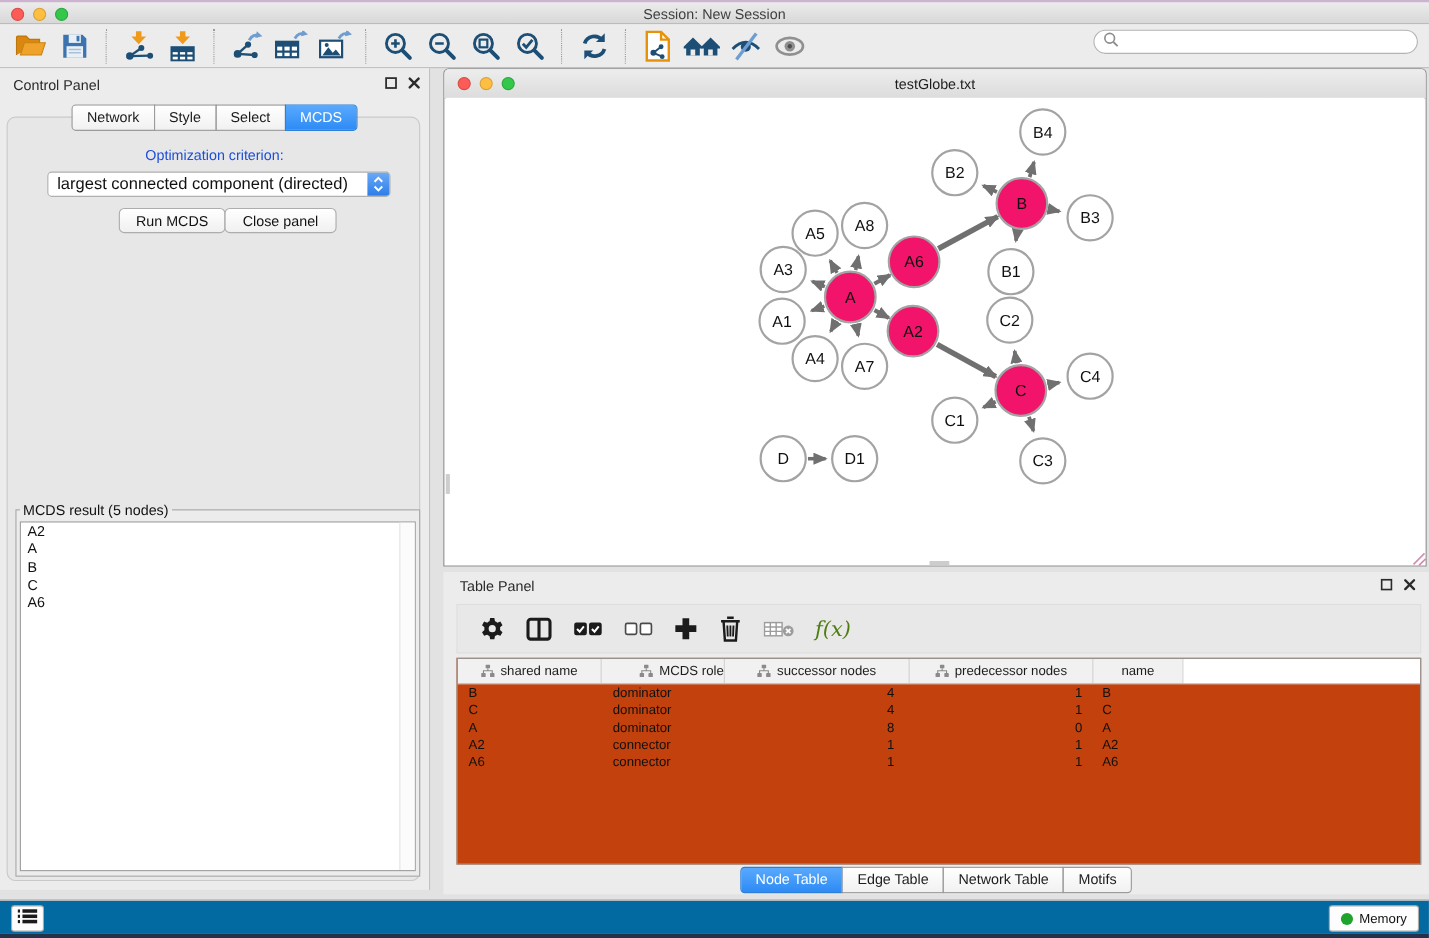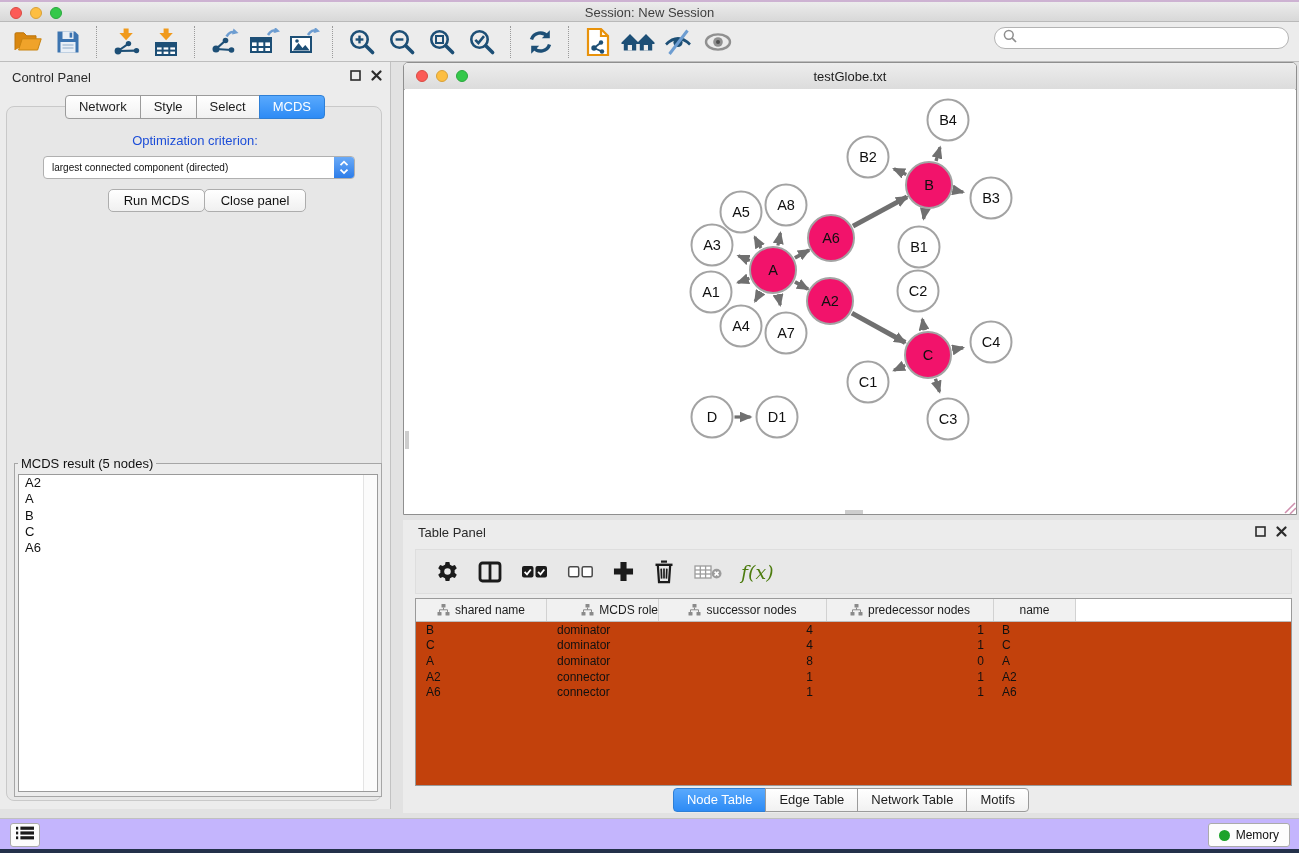--- a/index.html
+++ b/index.html
@@ -41,21 +41,21 @@
     background:#e7e7e7;border:1px solid #c9c9c9;border-radius:8px;}
   .seg-tabs{position:absolute;top:33px;left:0;right:0;display:flex;justify-content:center;z-index:2;}
   .seg{border:1px solid #9b9b9b;background:linear-gradient(#ffffff,#f1f1f1);
     font-size:13px;color:#1c1c1c;padding:3px 13px 4px;margin-left:-1px;cursor:default;white-space:nowrap;}
   .seg:first-child{border-radius:4px 0 0 4px;margin-left:0;}
   .seg:last-child{border-radius:0 4px 4px 0;}
   .seg.active{background:linear-gradient(#59a9fd,#2d8bf5);border-color:#2e7fd6;color:#fff;}
   #opt-label{position:absolute;left:0;right:0;top:71px;text-align:center;font-size:13px;color:#1d4ed8;}
   #dropdown{position:absolute;left:43px;top:94px;width:312px;height:23px;background:#fff;
     border:1px solid #b0b0b0;border-radius:4px;box-sizing:border-box;display:flex;align-items:center;}
-  #dropdown .dd-text{flex:1;font-size:10px;padding-left:8px;color:#111;white-space:nowrap;overflow:hidden;}
+  #dropdown .dd-text{flex:1;font-size:15px;padding-left:8px;color:#111;white-space:nowrap;overflow:hidden;}
   #dropdown .dd-stepper{width:20px;height:21px;border-radius:0 3px 3px 0;
     background:linear-gradient(#6aaaf7,#2d7de9);display:flex;align-items:center;justify-content:center;}
   .cp-btn{position:absolute;top:127px;height:23px;background:linear-gradient(#ffffff,#f0f0f0);
     border:1px solid #adadad;border-radius:5px;font-size:13px;color:#111;
     font-family:"Liberation Sans",sans-serif;cursor:default;}
   #run-btn{left:108px;width:97px;}
   #closepanel-btn{left:204px;width:102px;}
   #mcds-fieldset{position:absolute;left:14px;width:368px;top:394px;height:341px;
     border:1px solid #a6a6a6;margin:0;padding:1px;box-sizing:border-box;background:#ececec;}
   #mcds-fieldset legend{font-size:13px;color:#111;padding:0 3px;margin-left:2px;}
@@ -83,21 +83,21 @@
     border:1px solid #9a9a9a;box-sizing:border-box;overflow:hidden;}
   #thead{display:flex;height:22px;border-bottom:1px solid #bdbdbd;background:#f1f1f1;}
   .th{display:flex;align-items:center;justify-content:center;gap:5px;font-size:12px;color:#1c1c1c;
     border-right:1px solid #d2d2d2;box-sizing:border-box;height:22px;}
   .th-fill{flex:1;background:#fff;border-right:none;}
   .tr{display:flex;height:15.6px;align-items:center;}
   .td{font-size:12px;color:#111;box-sizing:border-box;white-space:nowrap;overflow:hidden;}
   
   #tp-tabs{position:absolute;left:0;right:0;top:268px;display:flex;justify-content:center;}
   
-  #statusbar{position:absolute;left:0;top:818px;width:1299px;height:31px;background:#c4b5fd;
+  #statusbar{position:absolute;left:0;top:818px;width:1299px;height:31px;background:#0369a1;
     border-top:1px solid #c0c0c0;box-sizing:border-box;}
   #list-btn{position:absolute;left:10px;top:4px;width:28px;height:22px;background:#fdfdfd;
     border:1px solid #ababab;border-radius:3px;display:flex;align-items:center;justify-content:center;}
   #memory-btn{position:absolute;right:9px;top:4px;height:22px;background:#fdfdfd;
     border:1px solid #ababab;border-radius:3px;display:flex;align-items:center;gap:6px;
     padding:0 10px;font-size:12px;color:#111;font-family:"Liberation Sans",sans-serif;}
   #memory-dot{width:11px;height:11px;border-radius:50%;background:#1ea32b;}
   #bottomstrip{position:absolute;left:0;top:849px;width:1299px;height:4px;background:#23314a;}
 </style>
 </head>

